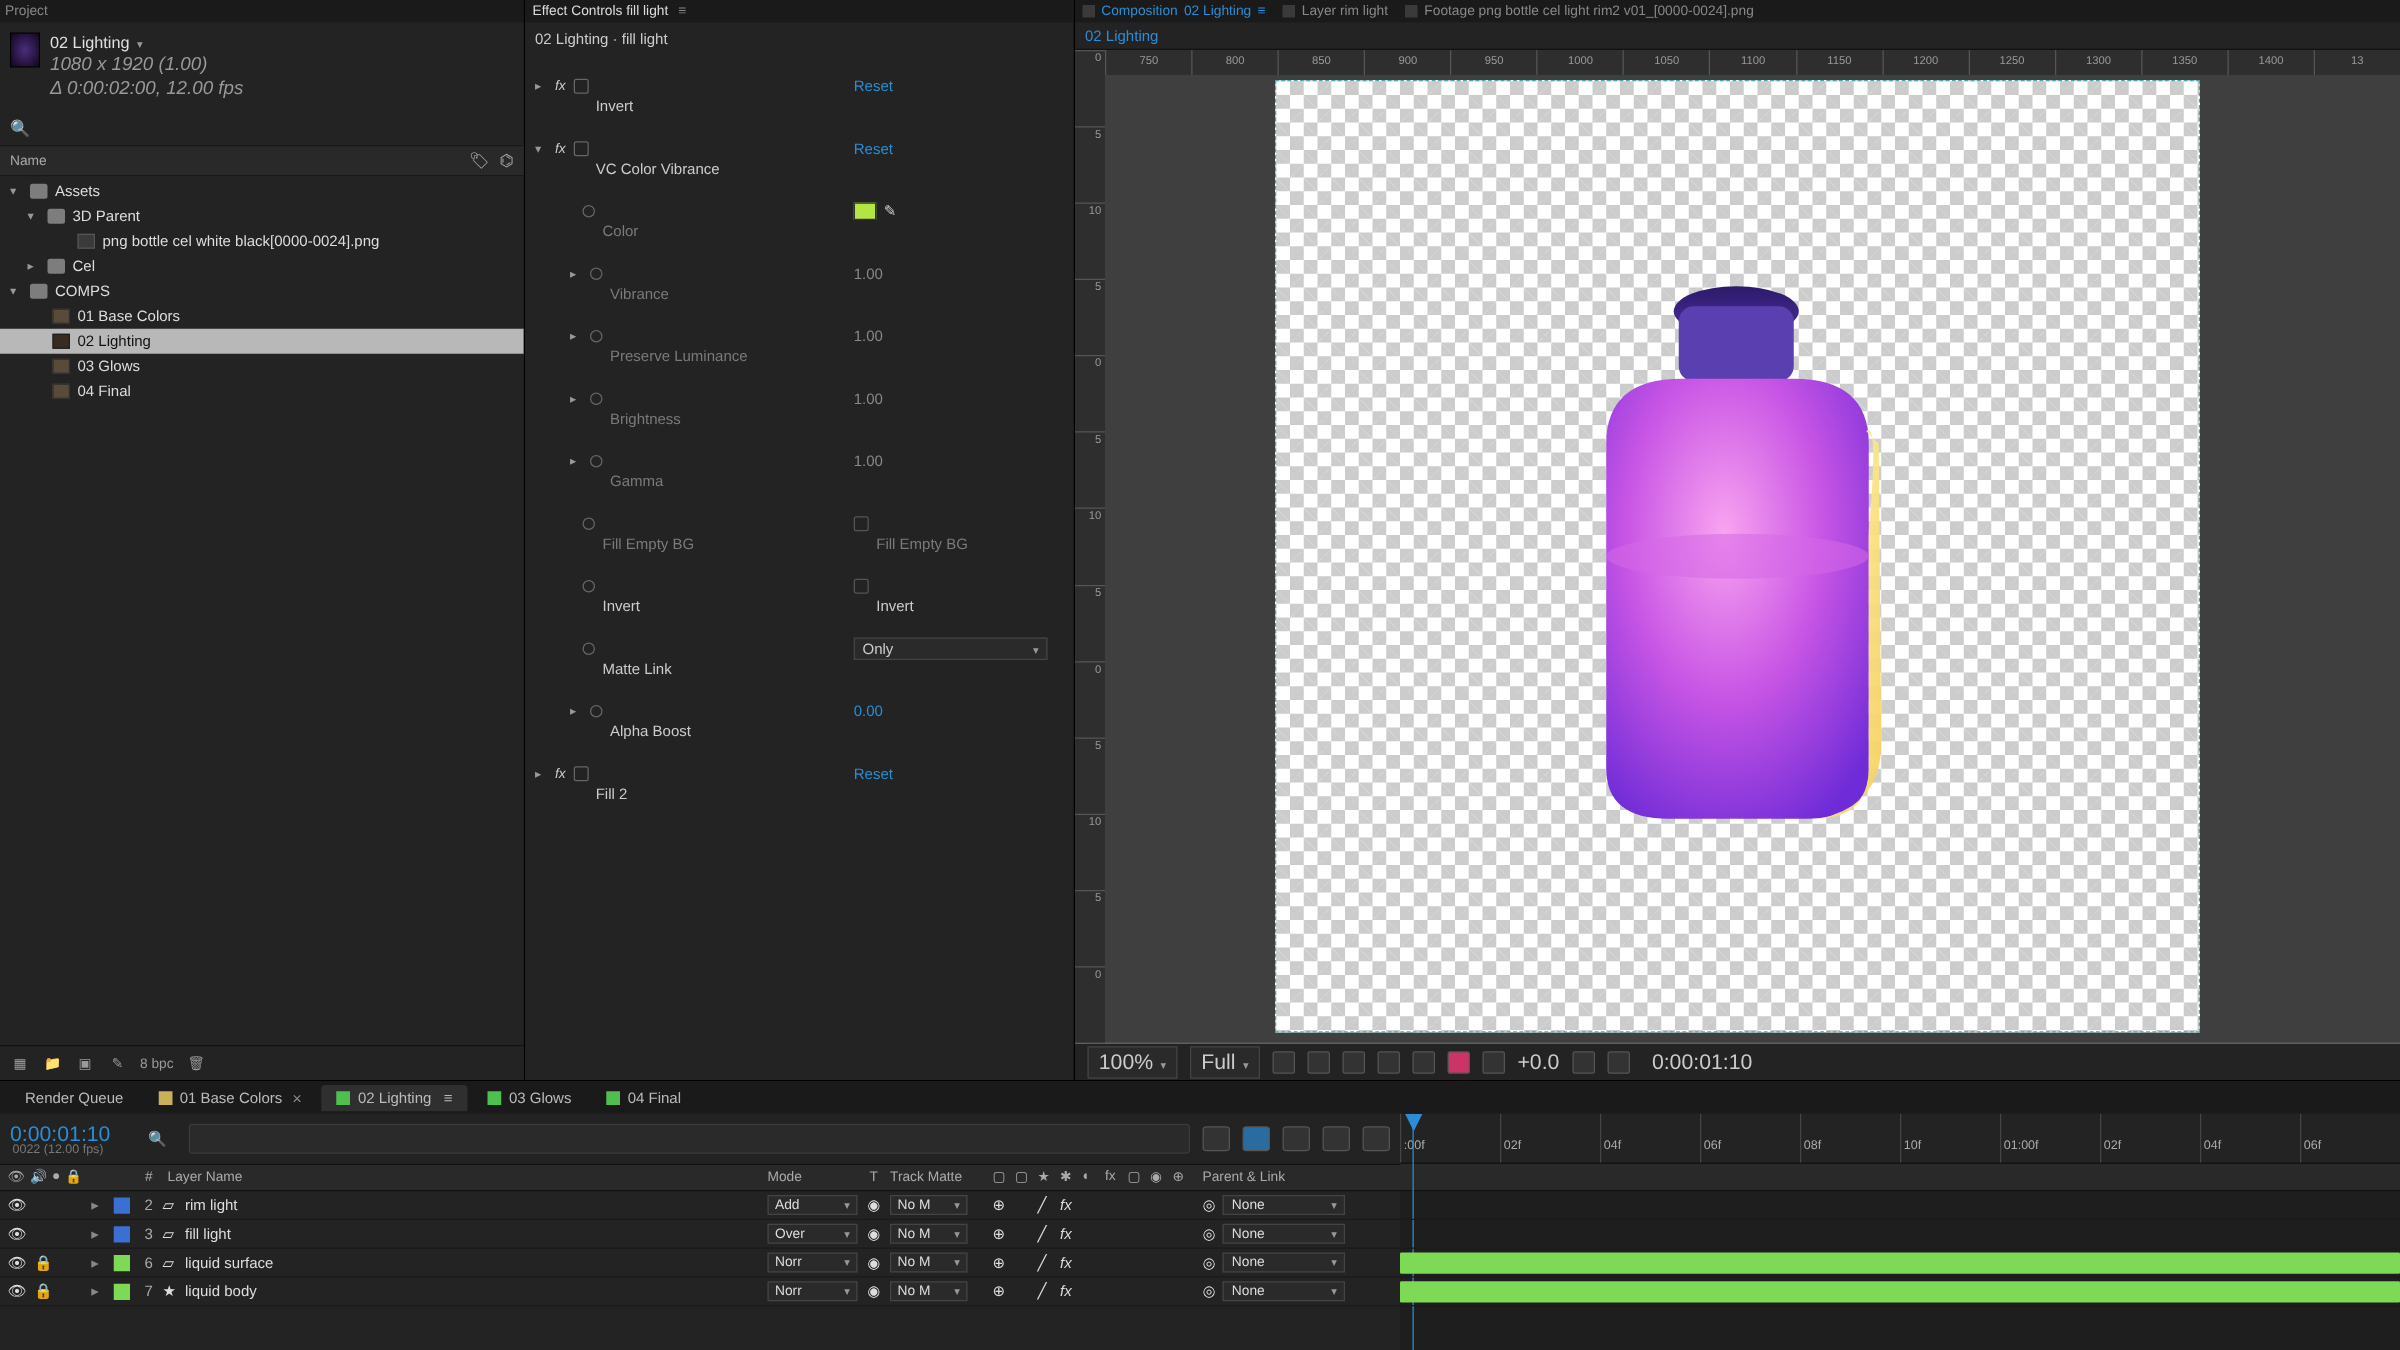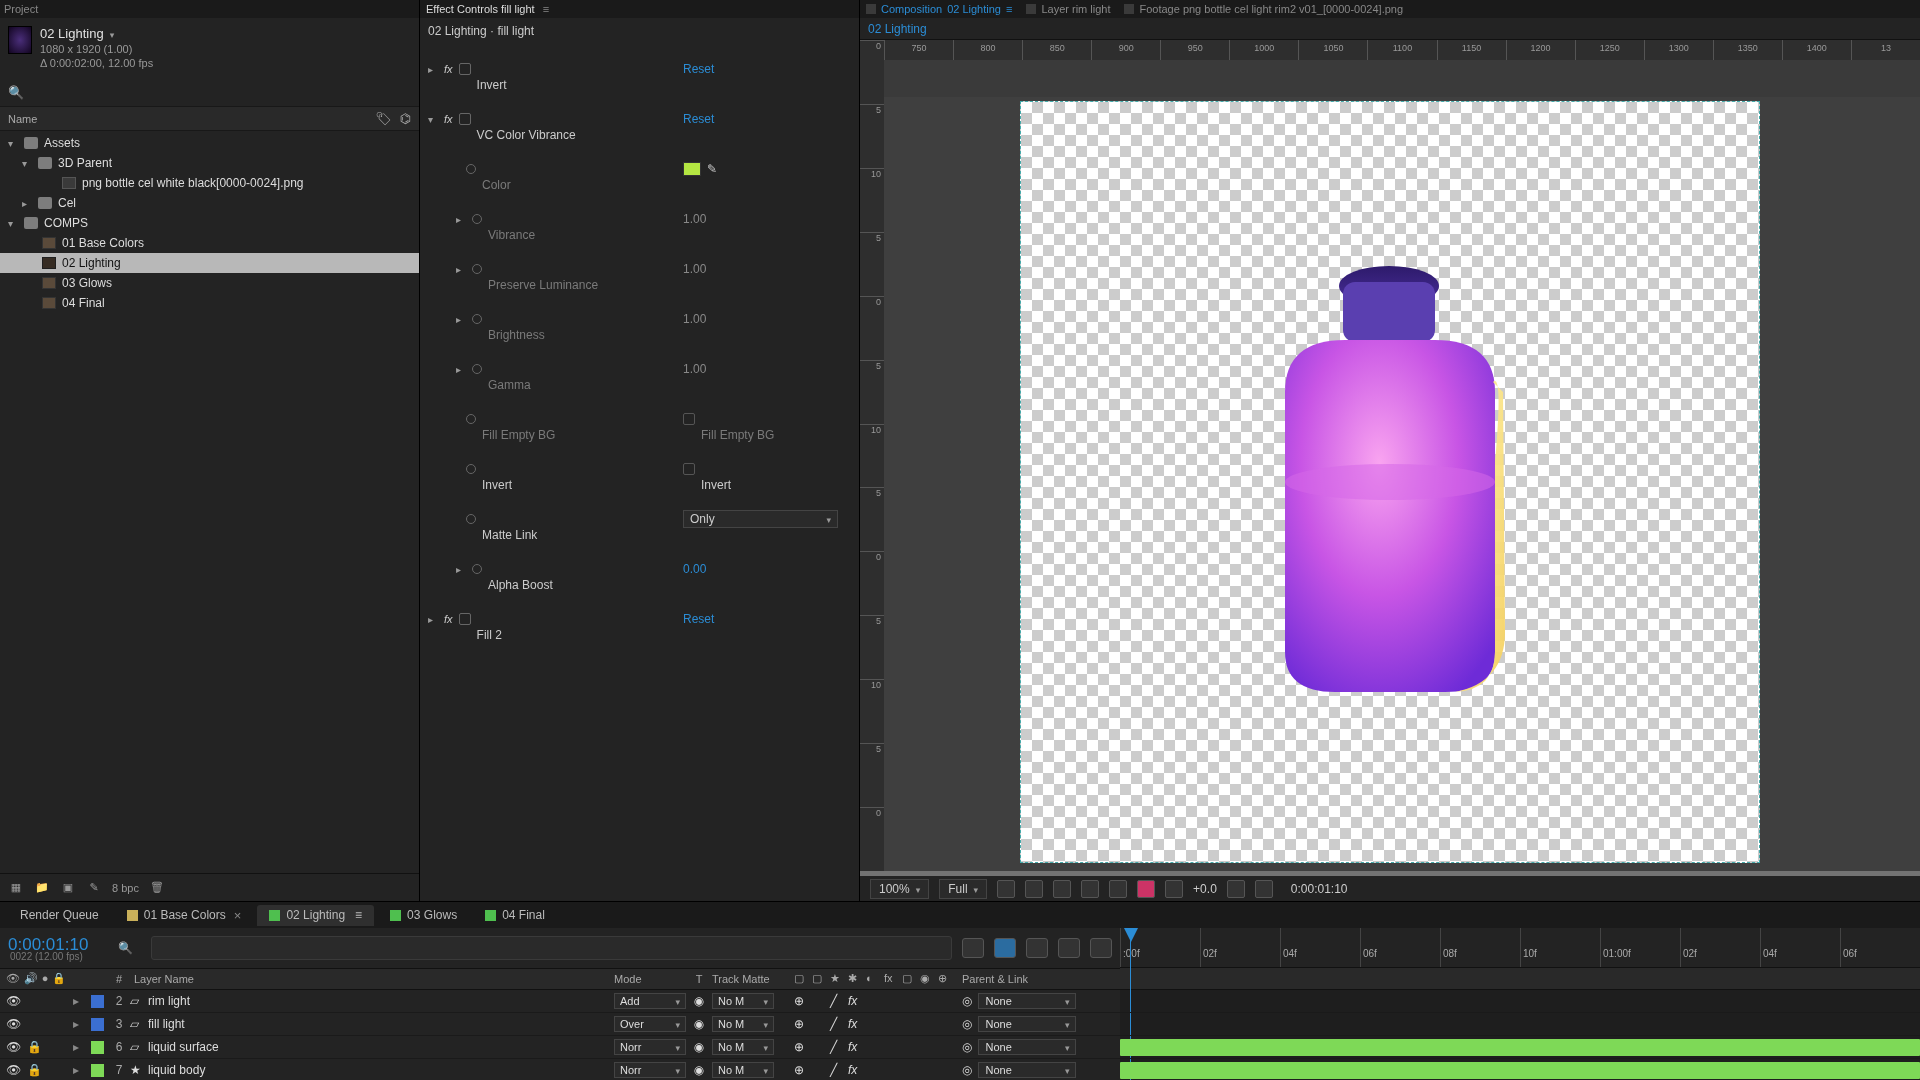--- a/index.html
+++ b/index.html
@@ -7,21 +7,21 @@
 .app { display: grid; grid-template-columns: 420px 1fr; grid-template-rows: 1fr 218px; height: 100%; }
 
 
 .left-col { display: flex; flex-direction: column; border-right: 1px solid #000; }
 .top-tabs-bar { height: 18px; background: #1a1a1a; display: flex; align-items: center; padding: 0 4px; font-size: 11px; color: #888; }
 
 .project-header { padding: 8px 12px 10px 8px; display: flex; align-items: flex-start; gap: 8px; background: #232323; }
 .proj-thumb { width: 24px; height: 28px; background: radial-gradient(#4a2e7a,#120520); border: 1px solid #000; }
 .proj-info { display: flex; flex-direction: column; gap: 2px; }
 .proj-title { display: flex; align-items: center; gap: 6px; color: #e0e0e0; font-size: 13px; }
-.proj-sub { font-size: 11px; color: #999; }
+.proj-sub { font-size: 15px; color: #999; font-style: italic; }
 
 .project-panel { flex: 1; background: #232323; display: flex; flex-direction: column; }
 .search-row { padding: 6px 8px; display: flex; align-items: center; }
 .search-icon-s { font-size: 13px; color: #999; }
 .col-header { display: flex; justify-content: space-between; align-items: center; padding: 4px 8px; background: #292929; border-top: 1px solid #181818; border-bottom: 1px solid #181818; font-size: 11px; color: #aaa; }
 .col-header .icons { display:flex; gap:8px; font-size:13px; }
 
 .tree { flex: 1; overflow: auto; padding: 2px 0; }
 .tree-row { display: flex; align-items: center; padding: 3px 4px 3px 8px; gap: 6px; font-size: 12px; color: #ddd; cursor: default; }
 .tree-row .indent1 { width: 8px; }
@@ -64,25 +64,25 @@
 .viewer-tab { display:flex; align-items:center; gap:5px; color:#888; }
 .viewer-tab.active { color:#2b8dd6; }
 .vt-sq { width:10px; height:10px; background:#3a3a3a; }
 .breadcrumb { height: 22px; background:#232323; padding: 3px 8px; color:#2b8dd6; font-size:12px; border-bottom:1px solid #111; display:flex; align-items:center; }
 .viewport-wrap { flex:1; display:flex; background:#3a3a3a; }
 .ruler-v { width: 24px; background:#2e2e2e; position:relative; }
 .ruler-h { height: 20px; background:#2e2e2e; position:relative; display:flex; }
 .ruler-h span { flex:1; font-size:9px; color:#999; text-align:center; border-left:1px solid #555; padding-top:3px; }
 .ruler-v-inner { position:absolute; inset:0; display:flex; flex-direction:column; }
 .ruler-v-inner span { flex:1; font-size:9px; color:#999; text-align:right; padding-right:3px; border-top:1px solid #555; }
-.canvas-area { flex:1; display:flex; flex-direction:column;gap:37px; }
+.canvas-area { flex:1; display:flex; flex-direction:column; }
 .canvas-body { flex:1; display:flex; align-items:flex-start; justify-content:center; padding: 4px 30px 8px 6px; background:#3f3f3f; overflow:hidden; }
 .checker { width: 740px; height: 762px; background-image: linear-gradient(45deg,#ccc 25%,transparent 25%),linear-gradient(-45deg,#ccc 25%,transparent 25%),linear-gradient(45deg,transparent 75%,#ccc 75%),linear-gradient(-45deg,transparent 75%,#ccc 75%); background-size:22px 22px; background-position:0 0,0 11px,11px -11px,-11px 0; background-color:#fff; display:flex; align-items:center; justify-content:center; border:1px dashed #4aa; }
 
-.viewer-footer { height: 30px; background:#232323; border-top:5px solid #737373; display:flex; align-items:center; padding:0 10px; gap:10px; font-size:12px; color:#ccc;text-align:center; }
+.viewer-footer { height: 30px; background:#232323; border-top:1px solid #737373; display:flex; align-items:center; padding:0 10px; gap:10px; font-size:17px; color:#ccc;text-align:center; }
 .vf-dd { background:#2a2a2a; border:1px solid #444; padding:2px 8px; display:flex; align-items:center; gap:6px; }
 .vf-ico { width:18px; height:18px; background:#333; border:1px solid #555; border-radius:2px; }
 .vf-ico.c { background:#cc3366; }
 
 
 .timeline { grid-column: 1 / 3; background:#202020; border-top:1px solid #000; display:flex; flex-direction:column; }
 .tl-tabs { height: 26px; background:#1a1a1a; display:flex; align-items:center; gap:4px; padding:0 8px; font-size:12px; }
 .tl-tab { display:flex; align-items:center; gap:6px; padding:3px 12px; color:#bbb; border-radius:3px 3px 0 0; }
 .tl-tab.active { background:#2f2f2f; }
 .tl-sw { width:11px; height:11px; }

